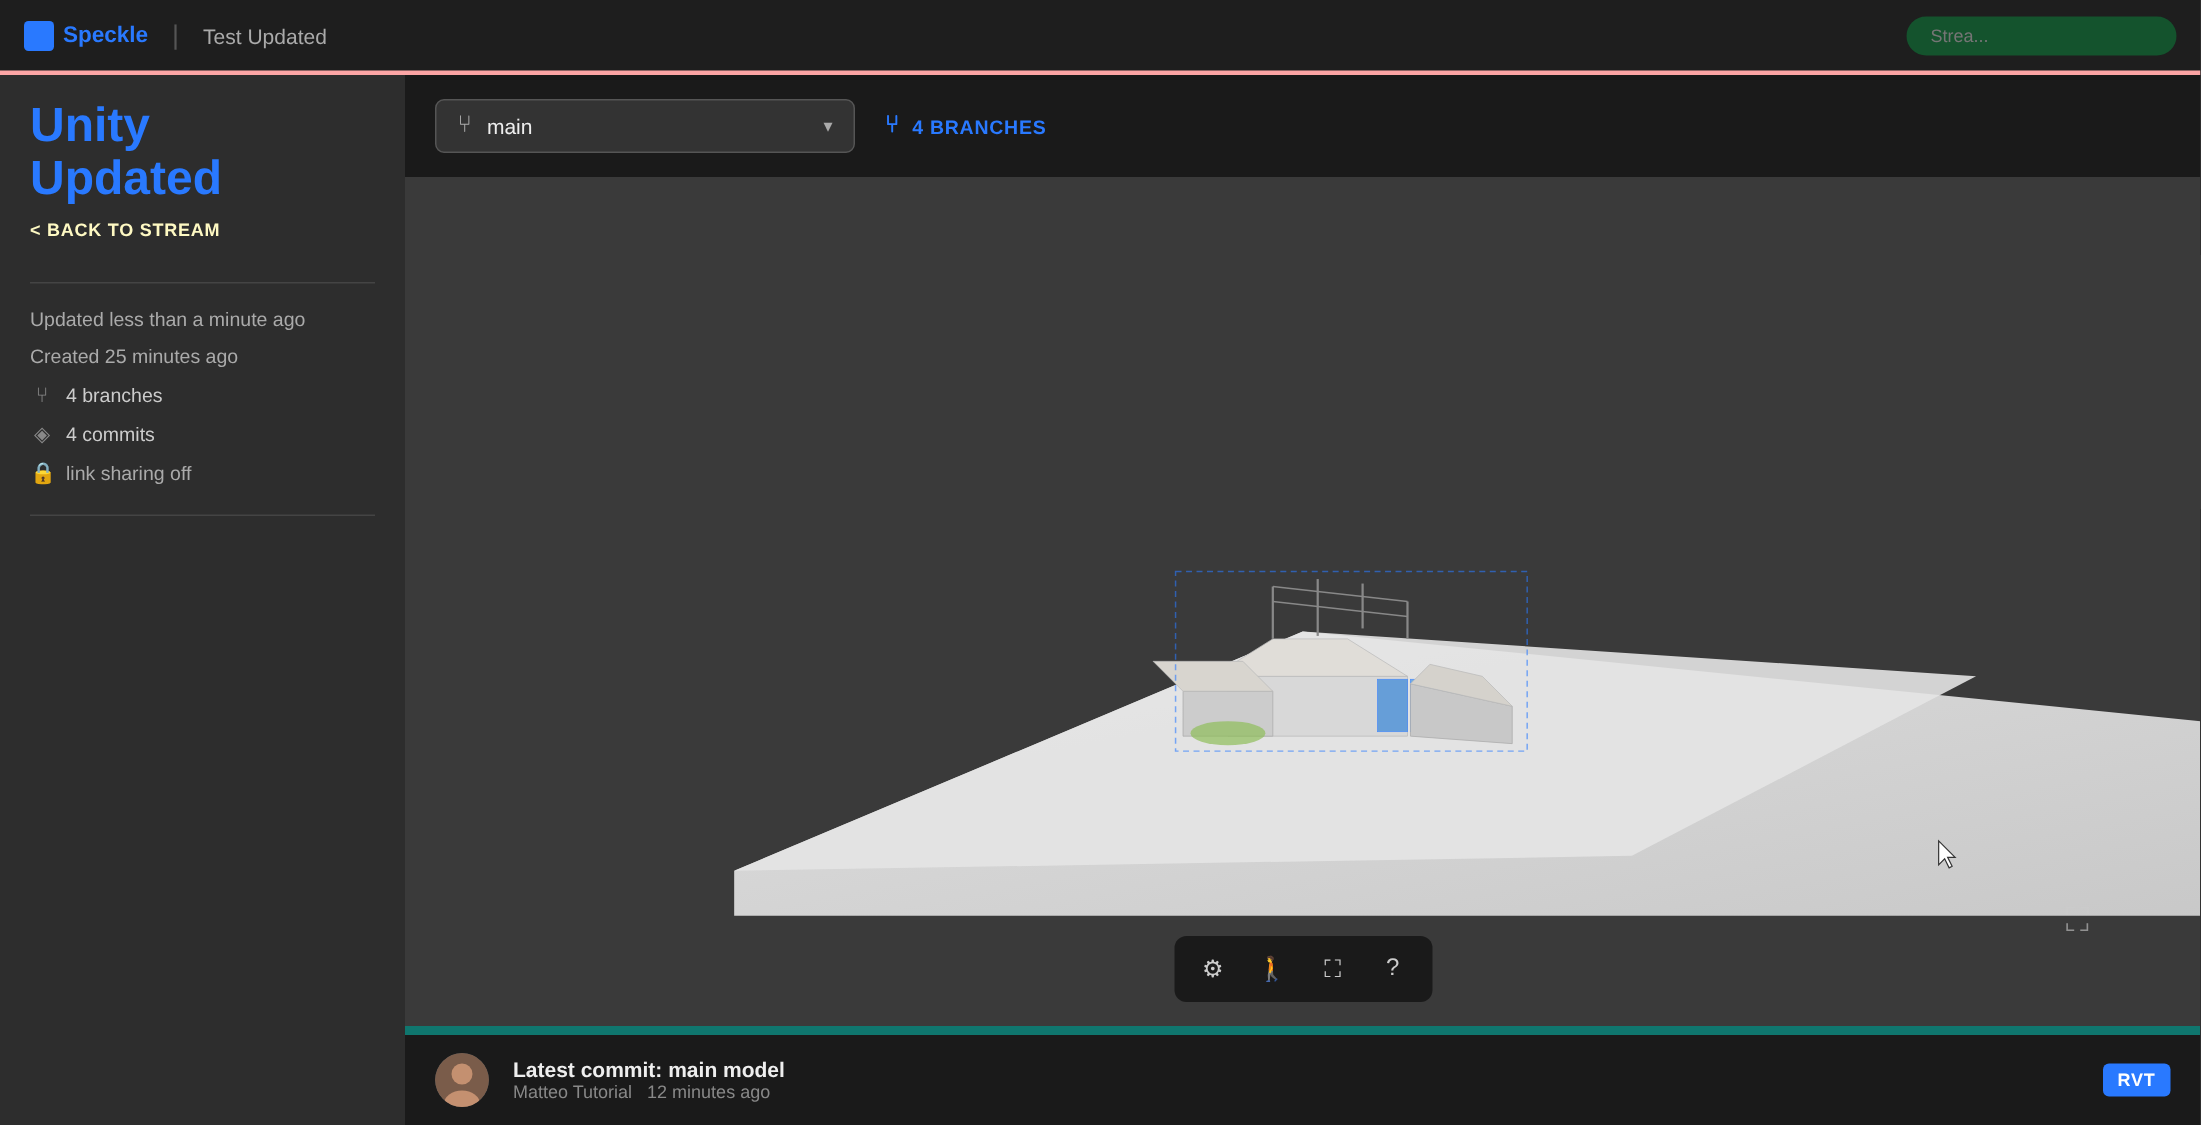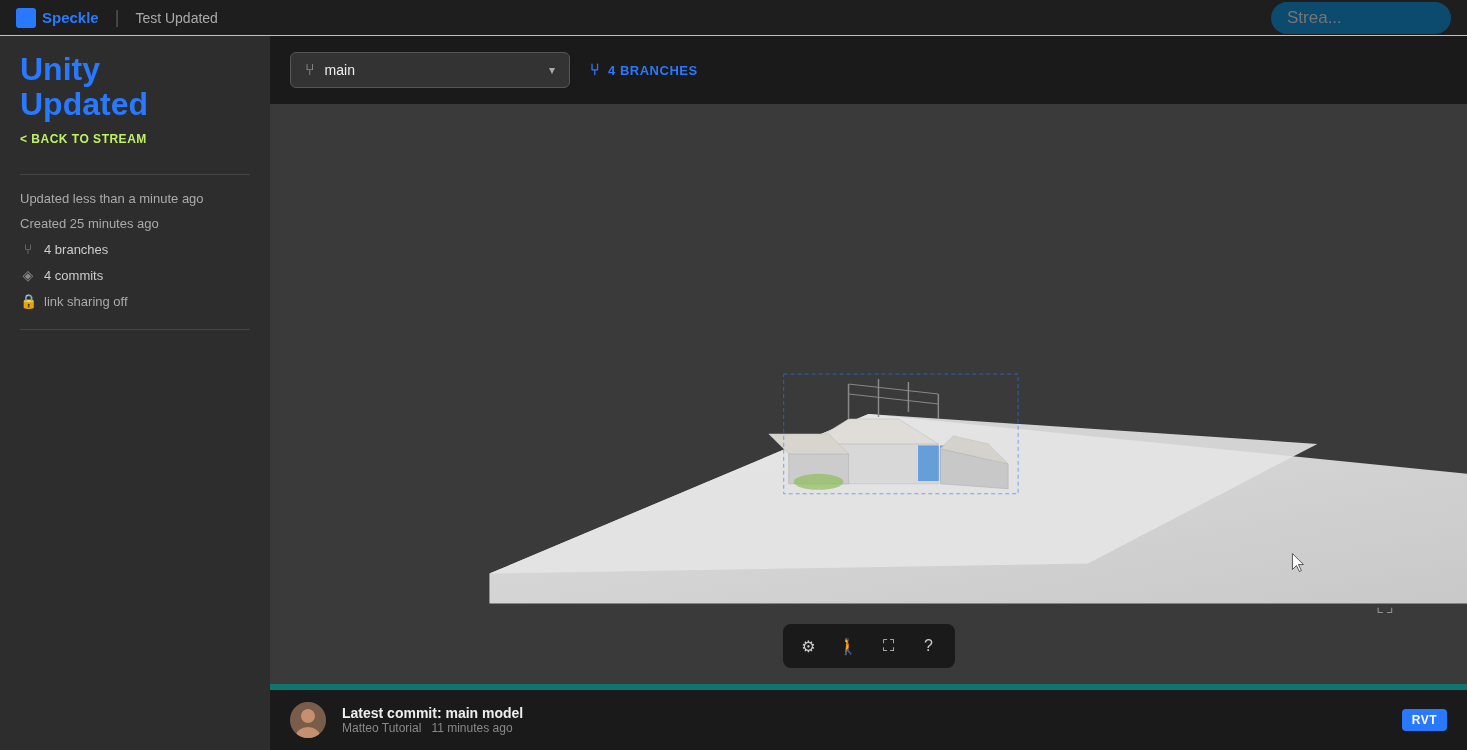--- a/index.html
+++ b/index.html
@@ -1,27 +1,27 @@
 <!DOCTYPE html>
 <html><head>
   <meta charset="utf-8">
   <style>
     * { box-sizing: border-box; margin: 0; padding: 0; }
     body { background: #2d2d2d; color: #ccc; font-family: 'Segoe UI', Arial, sans-serif; height: 750px; width: 1467px; overflow: hidden; display: flex; flex-direction: column; }
 
     
     .topnav {
       background: #1e1e1e;
-      height: 36px;
+      height: 50px;
       display: flex;
       align-items: center;
       padding: 0 16px;
       gap: 12px;
       flex-shrink: 0;
-      border-bottom: 1px solid #fca5a5;
+      border-bottom: 3px solid #fca5a5;
     }
     .topnav-logo {
       display: flex;
       align-items: center;
       gap: 6px;
     }
     .logo-square {
       width: 20px; height: 20px;
       background: #2979ff;
       border-radius: 3px;
@@ -35,26 +35,26 @@
       color: #555;
       font-size: 18px;
       margin: 0 4px;
     }
     .topnav-server {
       color: #aaa;
       font-size: 14px;
     }
     .topnav-search {
       margin-left: auto;
-      background: #0c4a6e;
+      background: #14532d;
       border: none;
       border-radius: 20px;
       padding: 6px 16px;
       color: #aaa;
-      font-size: 17px;
+      font-size: 12px;
       width: 180px;
       outline: none;
     }
 
     
     .main-layout {
       display: flex;
       flex: 1;
       overflow: hidden;
     }
@@ -70,21 +70,21 @@
       gap: 0;
     }
     .sidebar-title {
       color: #2979ff;
       font-size: 32px;
       font-weight: 700;
       line-height: 1.1;
       margin-bottom: 10px;
     }
     .sidebar-back {
-      color: #bef264;
+      color: #fef9c3;
       font-size: 12px;
       font-weight: 600;
       letter-spacing: 0.5px;
       cursor: pointer;
       margin-bottom: 20px;
       display: flex;
       align-items: center;
       gap: 4px;
     }
     .sidebar-divider {
@@ -382,20 +382,20 @@
           <circle cx="18" cy="18" r="18" fill="#7a5c4a"></circle>
           <circle cx="18" cy="14" r="7" fill="#c49070"></circle>
           <ellipse cx="18" cy="34" rx="12" ry="9" fill="#c49070"></ellipse>
         </svg>
       </div>
       <div class="commit-info">
         <div class="commit-title">Latest commit: main model</div>
         <div class="commit-subtitle">
           <span>Matteo Tutorial</span>
           &nbsp;
-          <span>11 minutes ago</span>
+          <span>12 minutes ago</span>
         </div>
       </div>
       <div class="commit-badge">RVT</div>
     </div>
 
   </div>
 </div>
 
 </body></html>

